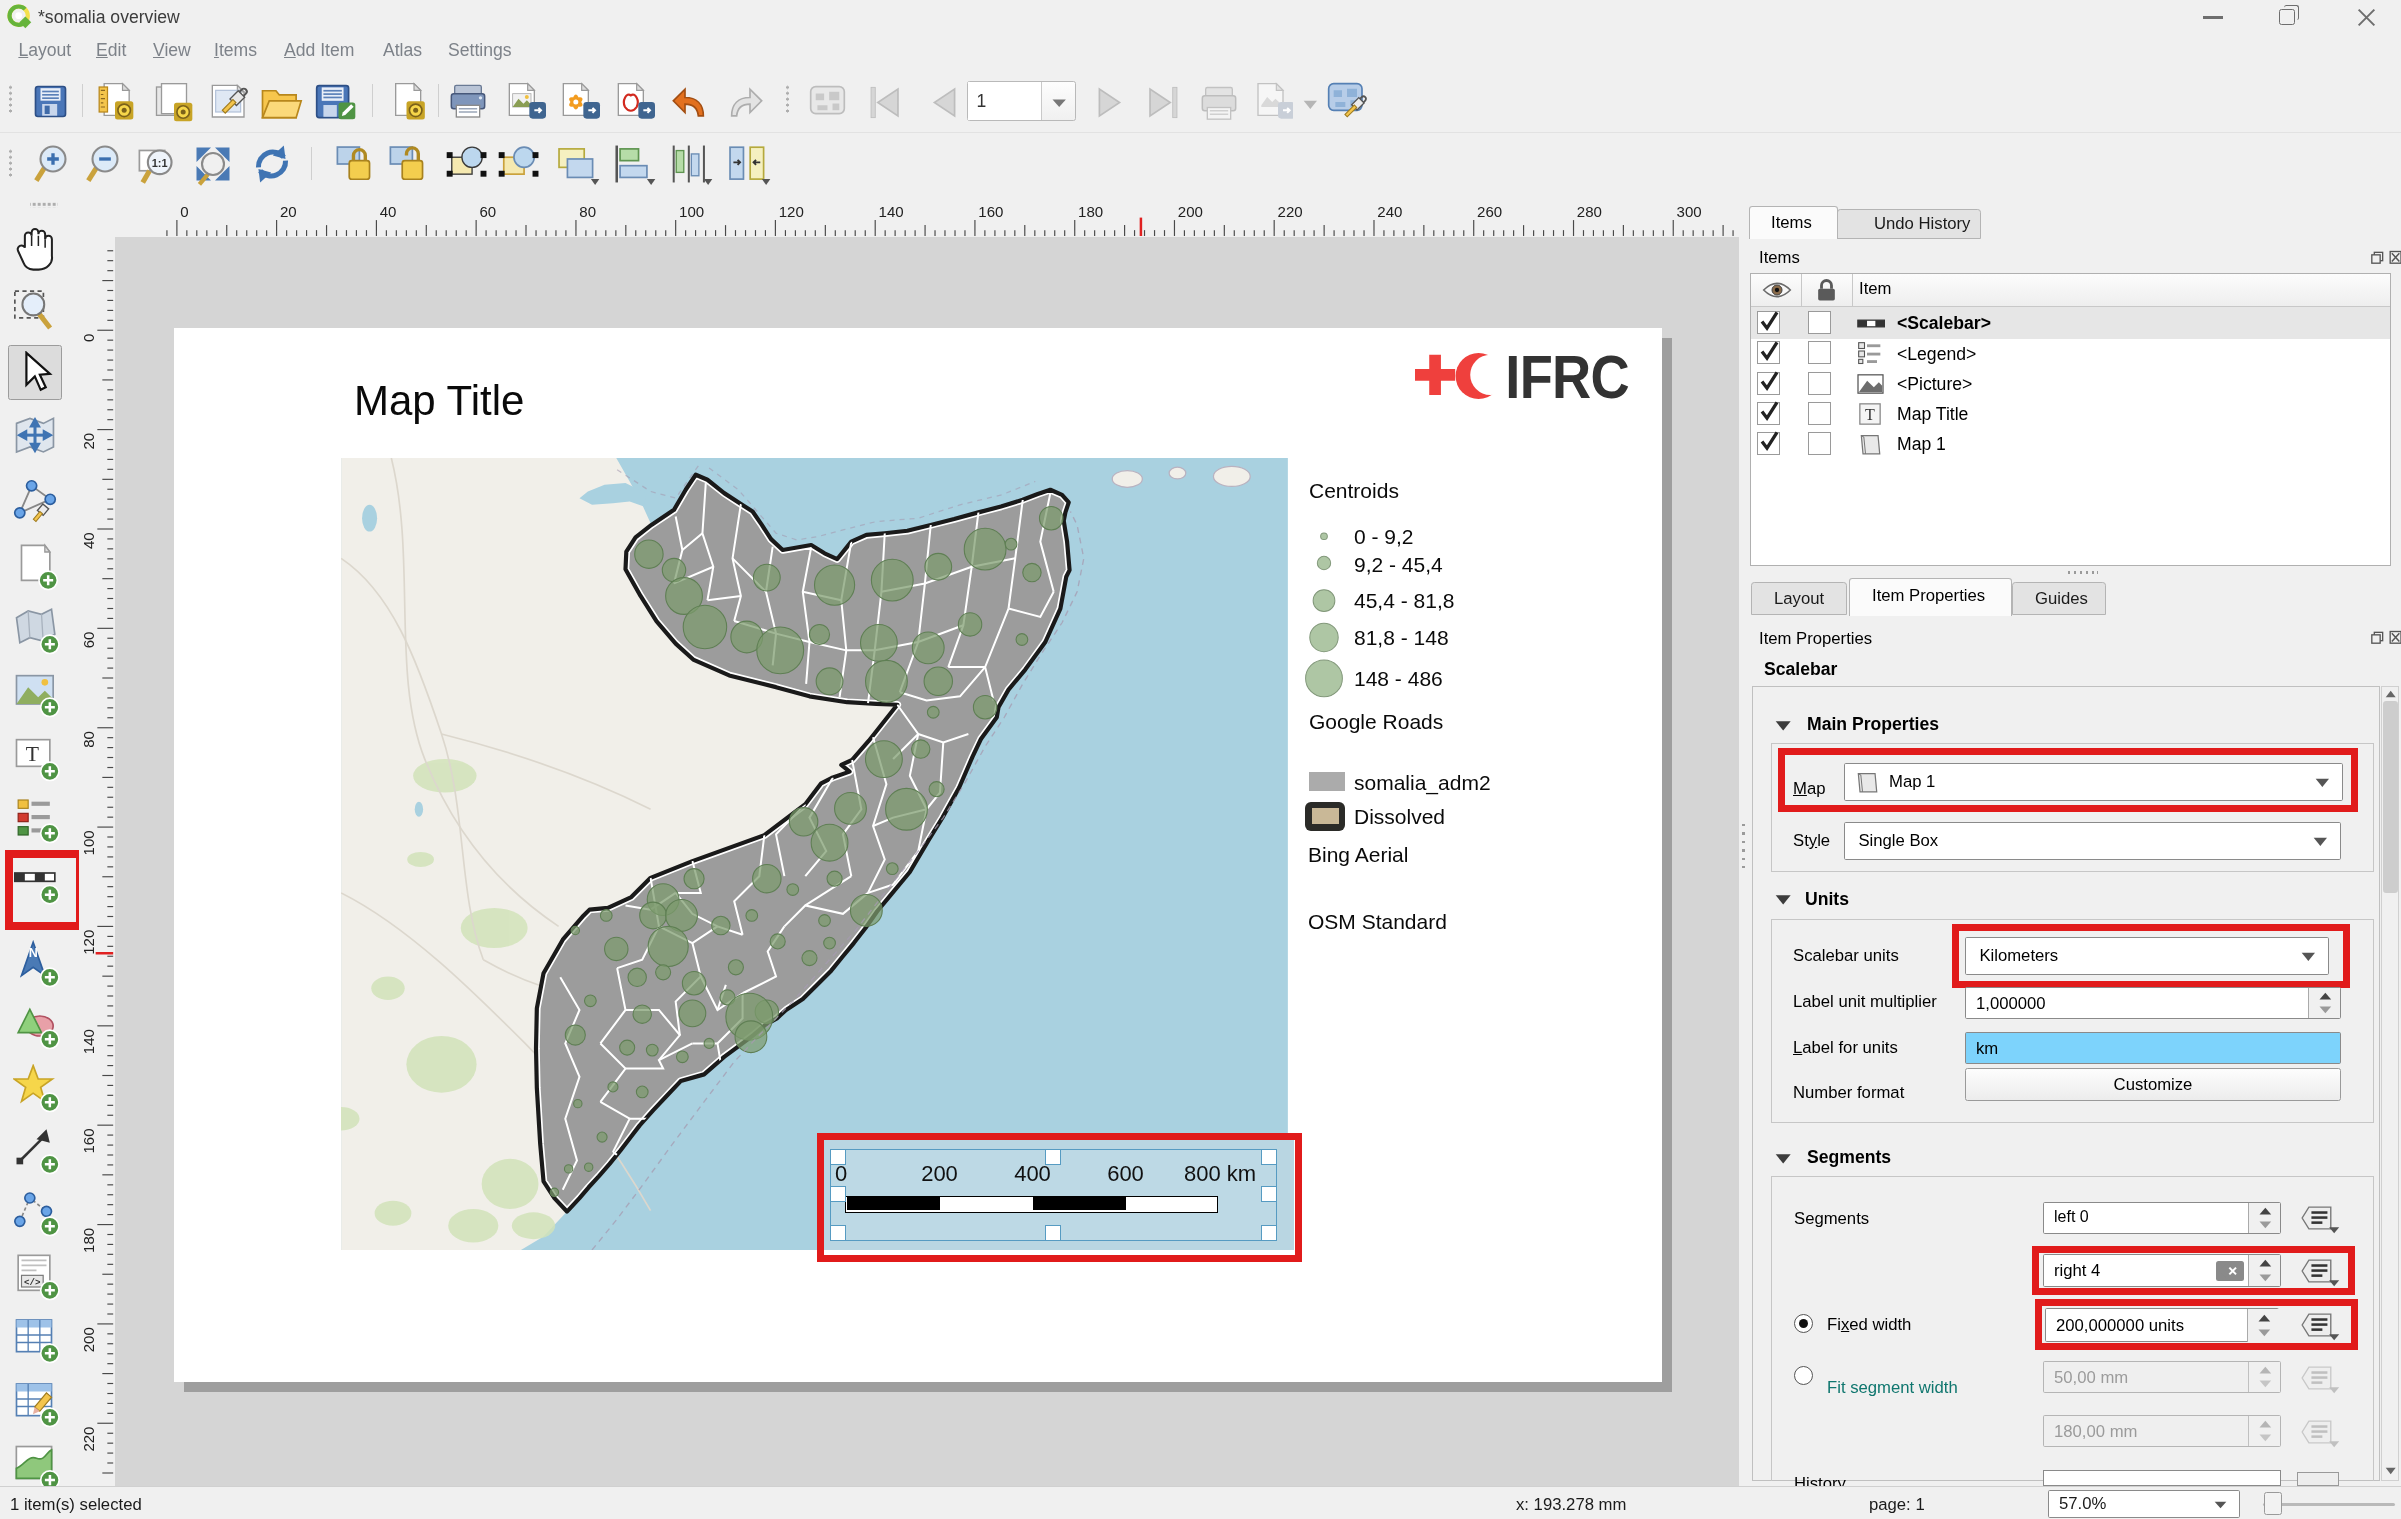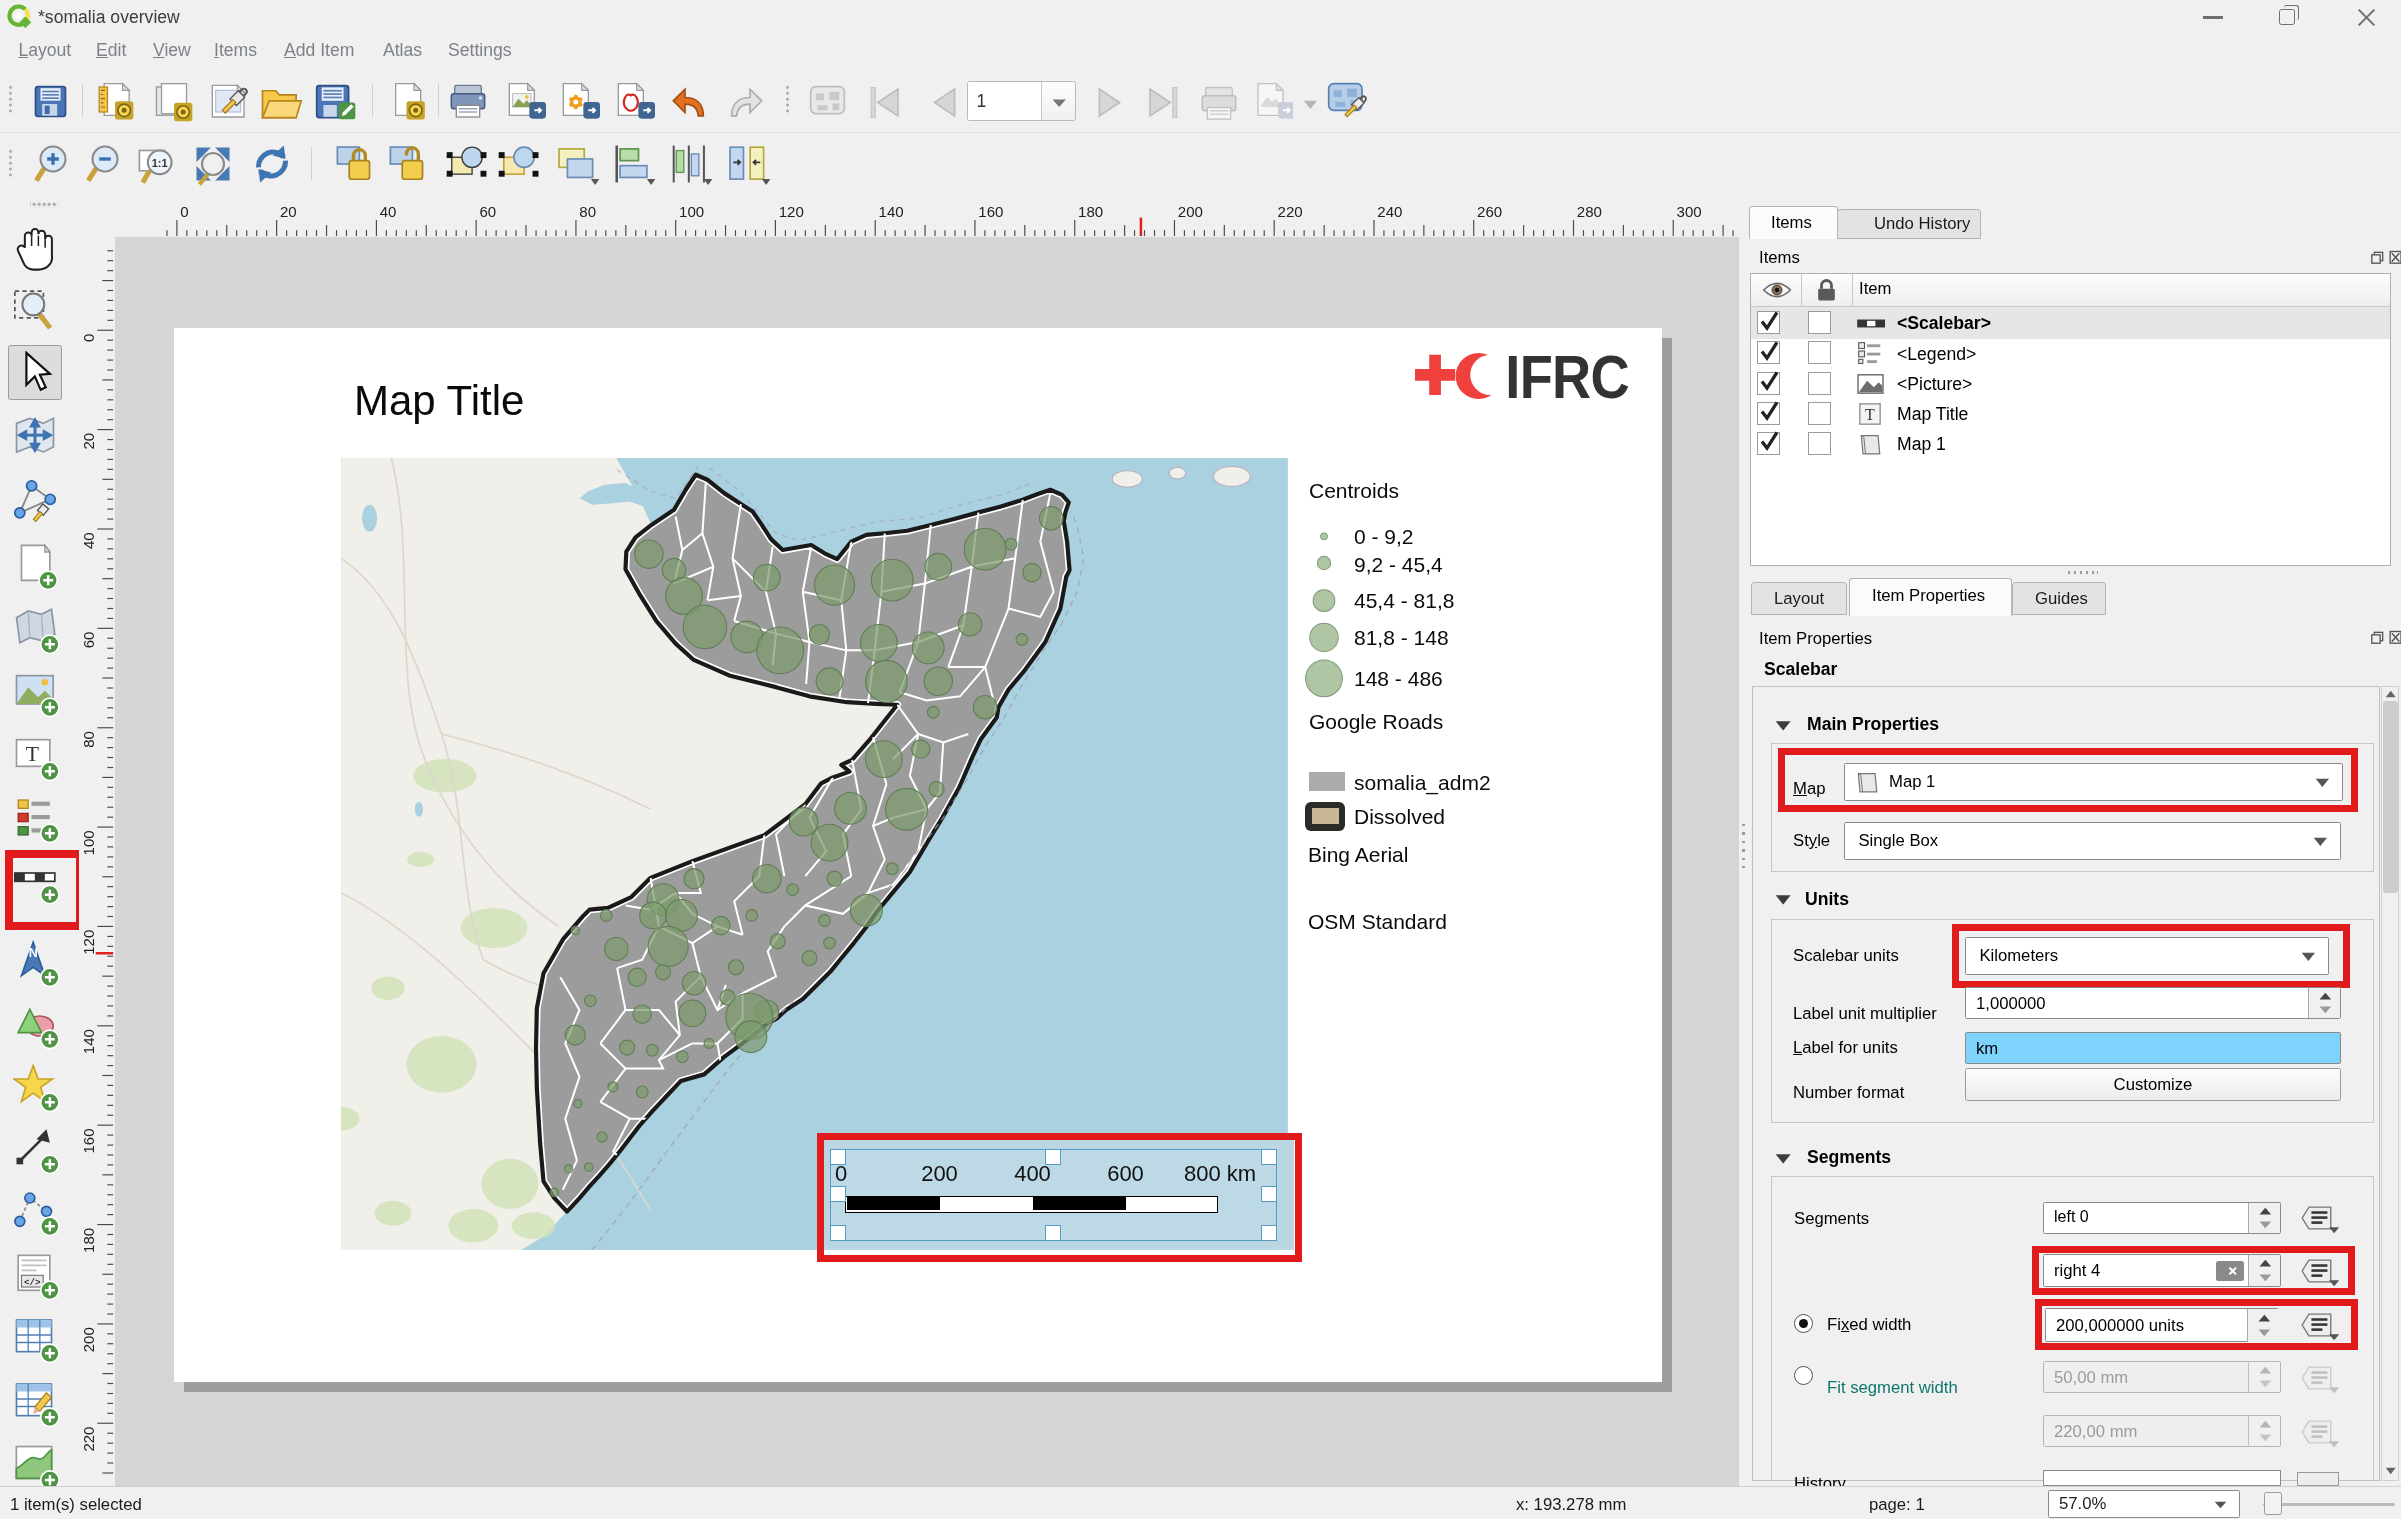--- a/index.html
+++ b/index.html
@@ -1185,21 +1185,21 @@
 <div class="abs" style="left:1805px;top:889px;font-size:17.6px;font-weight:bold;color:#000;">Units</div>
 <div class="abs" style="left:1771px;top:919px;width:603px;height:204px;border:0.8px solid #c6c6c6;"></div>
 <div class="abs" style="left:1793px;top:946px;font-size:16.7px;color:#000;">Scalebar units</div>
 <div class="abs" style="left:1965px;top:937px;width:364px;height:38px;background:#fff;border:0.8px solid #8a8a8a;border-radius:1.7px;">
   <span class="abs" style="left:13.4px;top:7.5px;font-size:16.7px;color:#000;">Kilometers</span>
   <svg class="abs" style="left:334px;top:13.4px;" width="16.7" height="11.7" viewBox="0 0 20 14">
       <path d="M2 2 L10 12 L18 2 Z" fill="#555"></path>
     </svg>
 </div>
 <div class="abs" style="left:1952px;top:924px;width:398px;height:64px;border:7.5px solid #e11b1b;"></div>
-<div class="abs" style="left:1793px;top:992px;font-size:16.7px;color:#000;margin-top:12px;">Label unit multiplier</div>
+<div class="abs" style="left:1793px;top:992px;font-size:16.7px;color:#000;">Label unit multiplier</div>
 <div class="abs" style="left:1965px;top:987px;width:376px;height:32px;background:#fff;border:0.8px solid #8a8a8a;border-radius:1.7px;">
   <span class="abs" style="left:10px;top:5.9px;font-size:16.7px;color:#000;">1,000000</span>
   <div class="abs" style="left:342px;top:0px;width:32px;height:30px;background:#f0f0f0;border-left:0.8px solid #aaa;">
     <svg class="abs" style="left:7.5px;top:3.3px;" width="16.7" height="11" viewBox="0 0 20 13">
         <path d="M3 10 L10 2 L17 10 Z" fill="#444"></path>
       </svg>
     <svg class="abs" style="left:7.5px;top:16px;" width="16.7" height="11" viewBox="0 0 20 13">
         <path d="M3 3 L10 11 L17 3 Z" fill="#9a9a9a"></path>
       </svg>
   </div>
@@ -1299,21 +1299,21 @@
   </div>
 </div>
 <svg class="abs" style="left:2297px;top:1362px;" width="44" height="32" viewBox="0 0 52 38" opacity="0.45">
   <path d="M14 6 L40 6 L40 32 L14 32 L6 19 Z" fill="#ededed" stroke="#999" stroke-width="1.6"></path>
   <rect x="17" y="11" width="19" height="3" fill="#888"></rect>
     <rect x="17" y="17" width="19" height="3" fill="#888"></rect>
     <rect x="17" y="23" width="13" height="3" fill="#888"></rect>
   <path d="M38 30 L50 30 L44 37 Z" fill="#888"></path>
 </svg>
 <div class="abs" style="left:2043px;top:1415px;width:238px;height:32px;background:#efefef;border:0.8px solid #b5b5b5;border-radius:1.7px;">
-  <span class="abs" style="left:10px;top:5.9px;font-size:16.7px;color:#9b9b9b;">220,00 mm</span>
+  <span class="abs" style="left:10px;top:5.9px;font-size:16.7px;color:#9b9b9b;">180,00 mm</span>
   <div class="abs" style="left:204px;top:0px;width:32px;height:30px;background:#f0f0f0;border-left:0.8px solid #c0c0c0;">
     <svg class="abs" style="left:7.5px;top:3.3px;" width="16.7" height="11" viewBox="0 0 20 13">
         <path d="M3 10 L10 2 L17 10 Z" fill="#b5b5b5"></path>
       </svg>
     <svg class="abs" style="left:7.5px;top:16px;" width="16.7" height="11" viewBox="0 0 20 13">
         <path d="M3 3 L10 11 L17 3 Z" fill="#c5c5c5"></path>
       </svg>
   </div>
 </div>
 <svg class="abs" style="left:2297px;top:1416px;" width="44" height="32" viewBox="0 0 52 38" opacity="0.45">

